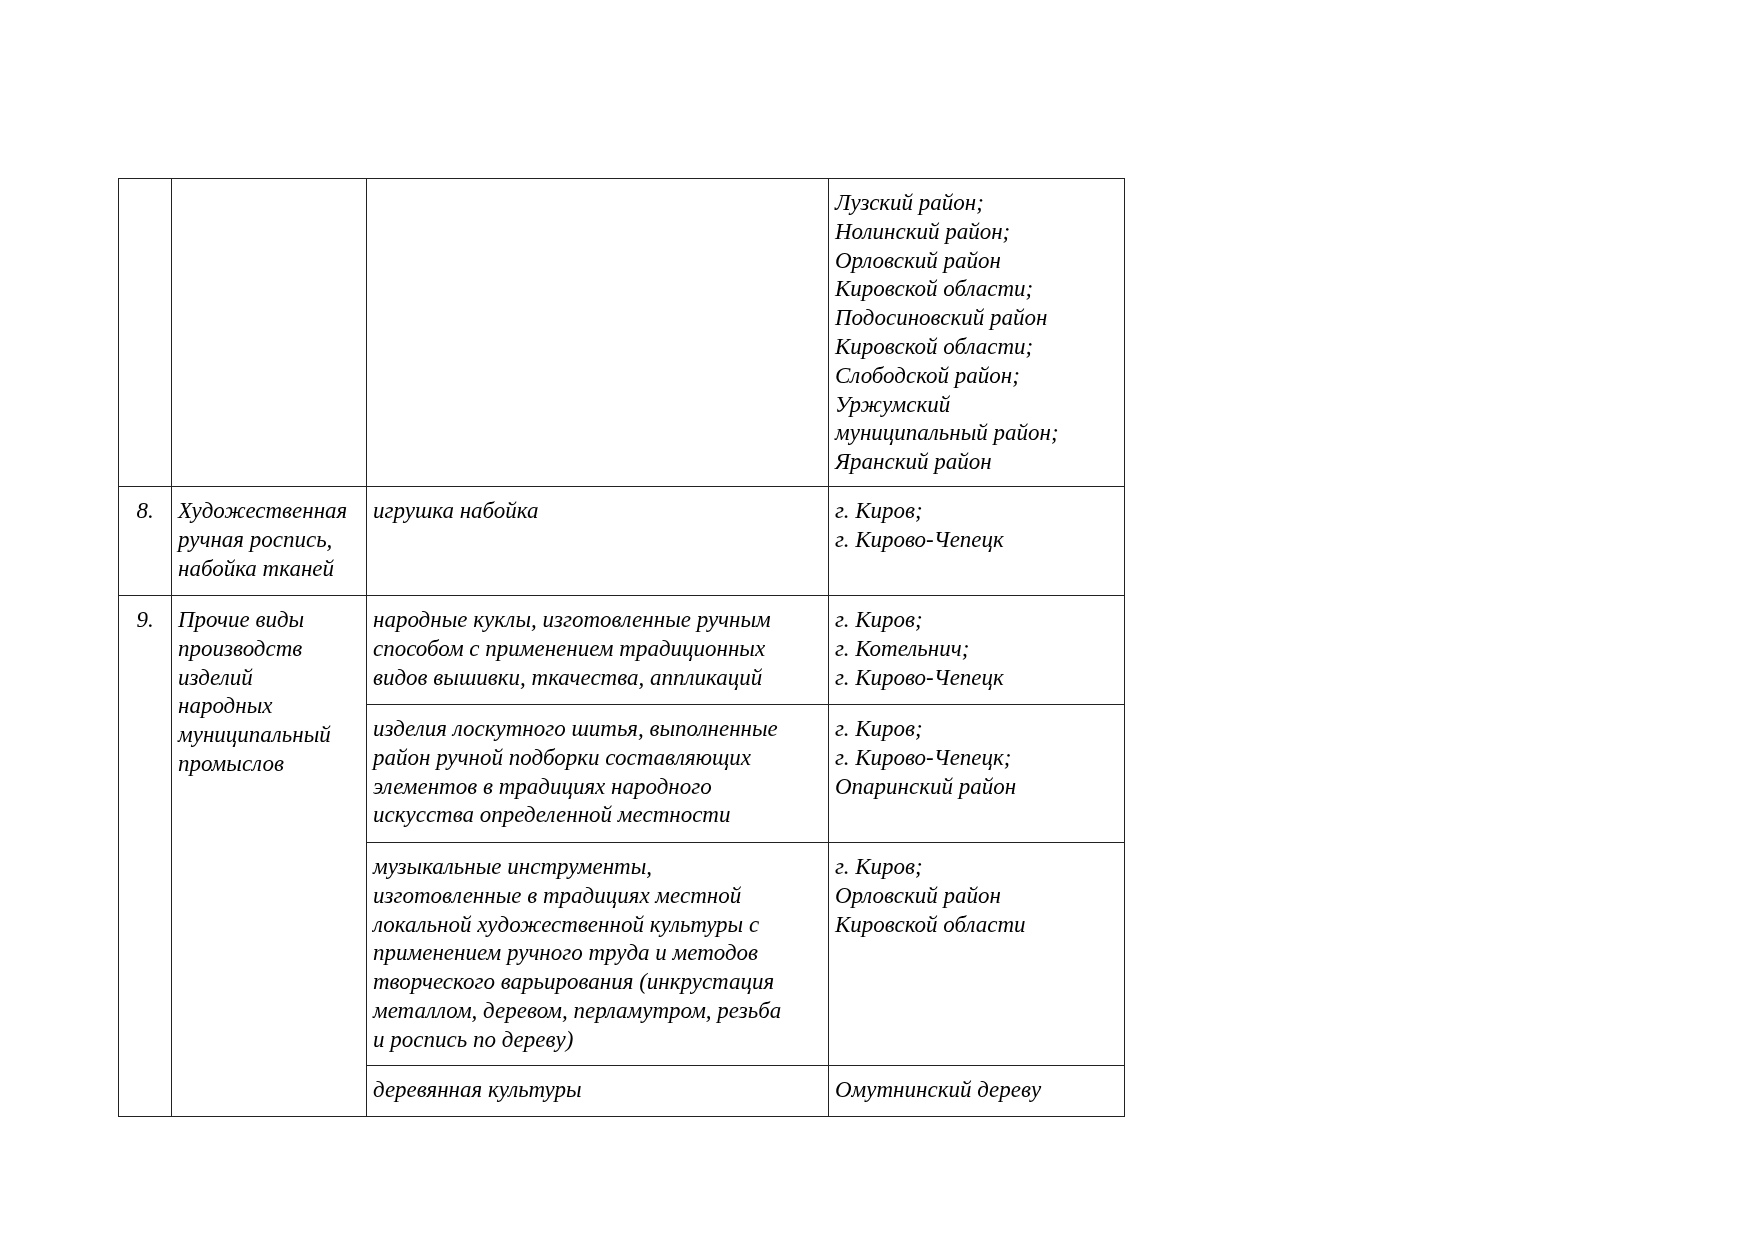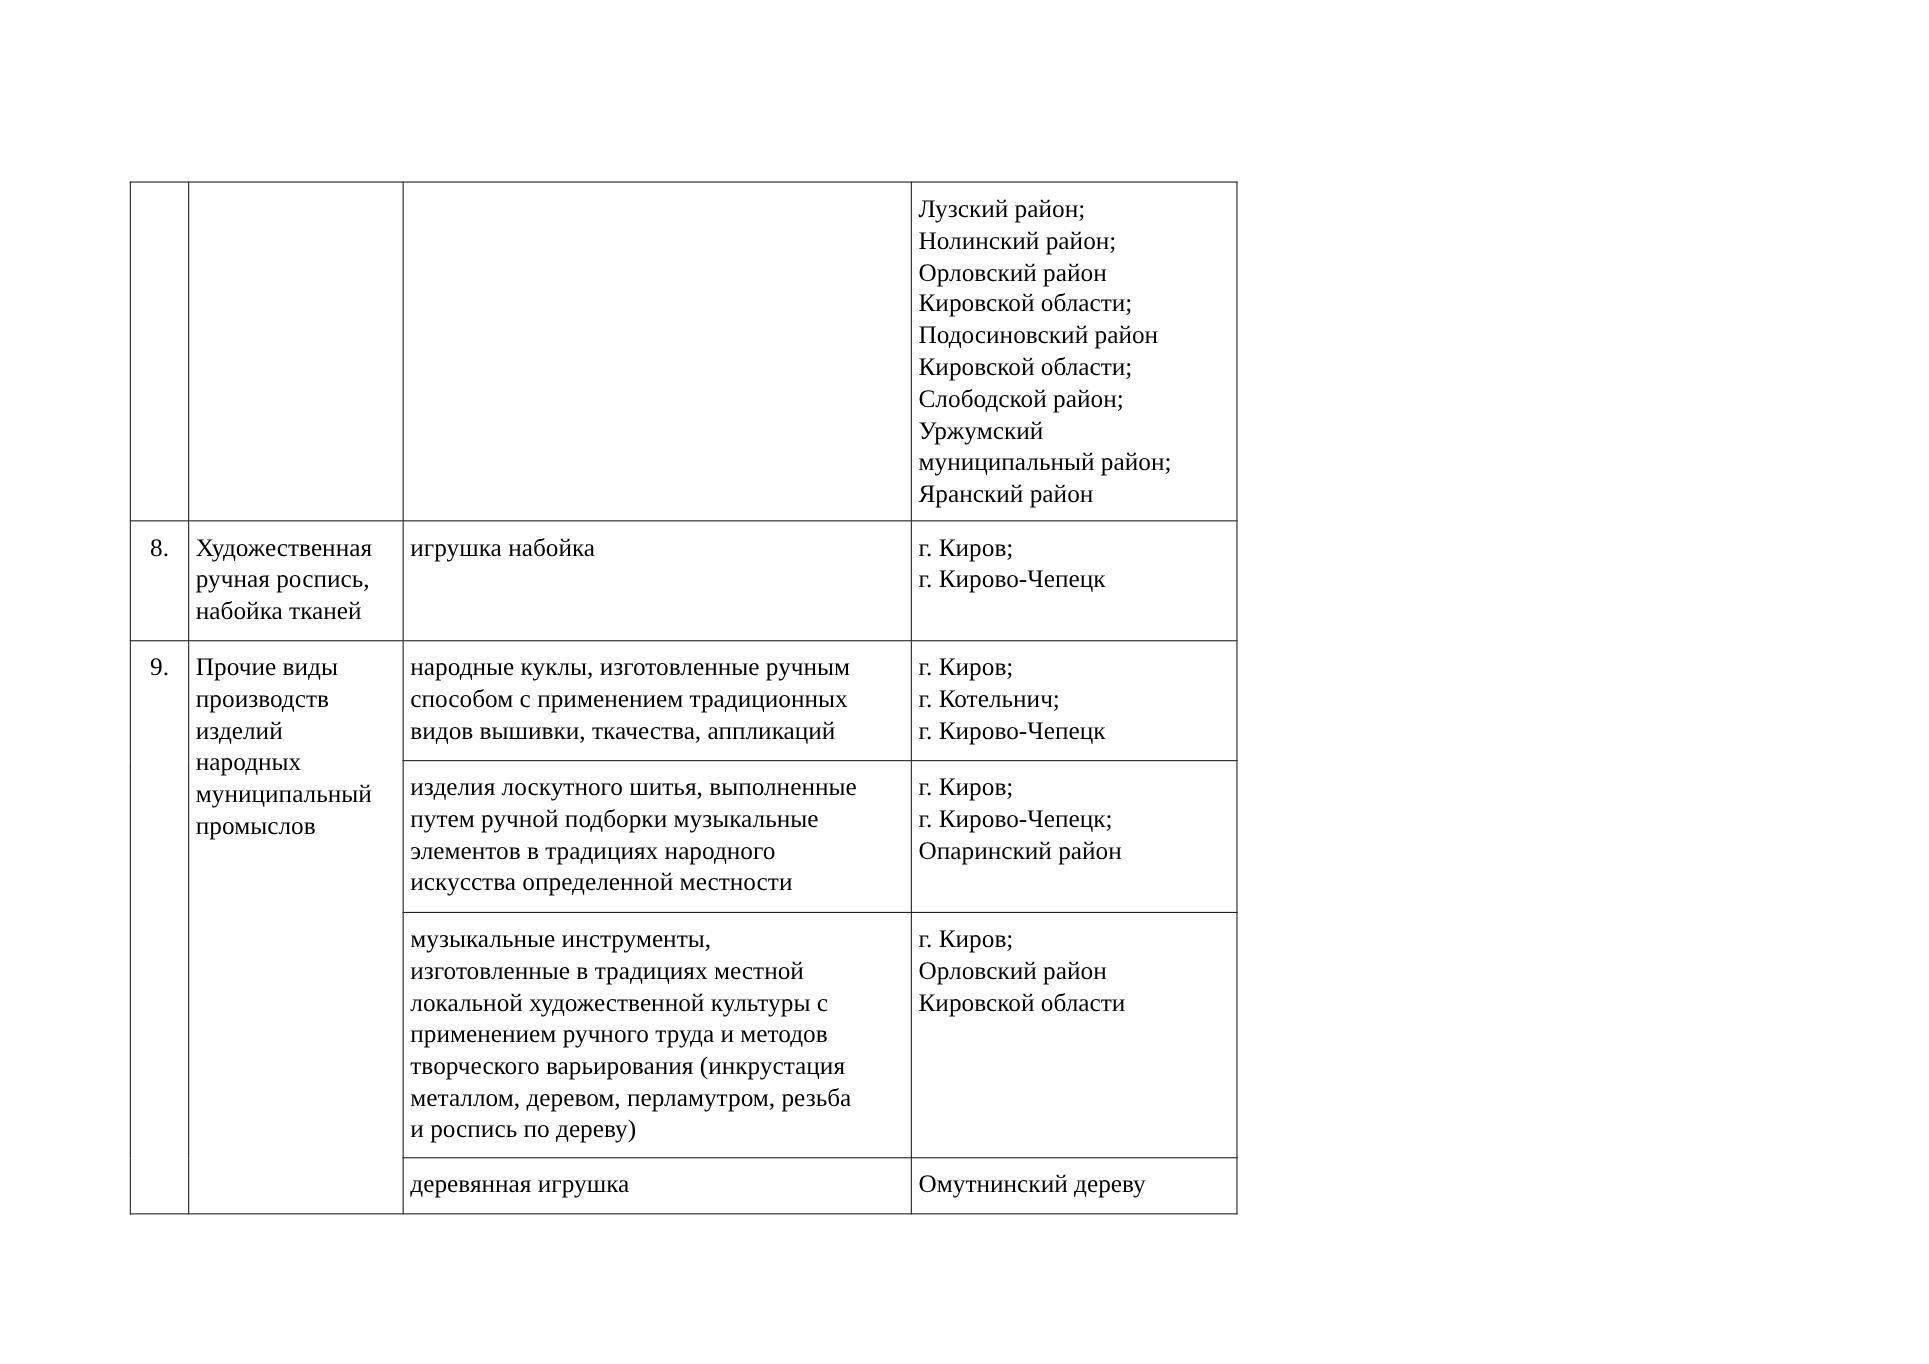--- a/index.html
+++ b/index.html
@@ -1,19 +1,19 @@
 <!DOCTYPE html>
 <html><head>
 <meta charset="utf-8">
 <style>
   html, body { margin:0; padding:0; background:#ffffff; }
   body { width:1754px; height:1240px; position:relative; overflow:hidden;
          font-family:"Liberation Serif", "DejaVu Serif", serif; color:#000; }
-  table { position:absolute; left:118px; top:165px; border-collapse:collapse;
-          table-layout:fixed; width:1006px; }
+  table { position:absolute; left:118px; top:178px; border-collapse:collapse;
+          table-layout:fixed; width:1006px;font-style:italic; }
   td { border:1.5px solid #222; vertical-align:top; padding:10px 6px 6px 6px;
        font-size:23px; line-height:28.8px; white-space:pre-line; }
   col.c1 { width:53px; } col.c2 { width:195px; } col.c3 { width:462px; } col.c4 { width:296px; }
   td.num { text-align:center; padding-left:2px; padding-right:2px; }
   tr.r0 td { height:291px; }
   tr.r1 td { height:92px; }
   tr.r2 td { height:92px; }
   tr.r3 td { height:121px; }
   tr.r4 td { height:206px; }
   tr.r5 td { height:34px; }
@@ -63,37 +63,37 @@
 промыслов</td>
     <td>народные куклы, изготовленные ручным
 способом с применением традиционных
 видов вышивки, ткачества, аппликаций</td>
     <td>г. Киров;
 г. Котельнич;
 г. Кирово-Чепецк</td>
   </tr>
   <tr class="r3">
     <td>изделия лоскутного шитья, выполненные
-путем ручной подборки музыкальные
+район ручной подборки составляющих
 элементов в традициях народного
 искусства определенной местности</td>
     <td>г. Киров;
 г. Кирово-Чепецк;
 Опаринский район</td>
   </tr>
   <tr class="r4">
     <td>музыкальные инструменты,
 изготовленные в традициях местной
 локальной художественной культуры с
 применением ручного труда и методов
 творческого варьирования (инкрустация
 металлом, деревом, перламутром, резьба
 и роспись по дереву)</td>
     <td>г. Киров;
 Орловский район
 Кировской области</td>
   </tr>
   <tr class="r5">
-    <td>деревянная игрушка</td>
+    <td>деревянная культуры</td>
     <td>Омутнинский дереву</td>
   </tr>
 </tbody>
   </table>
 
 </body></html>

